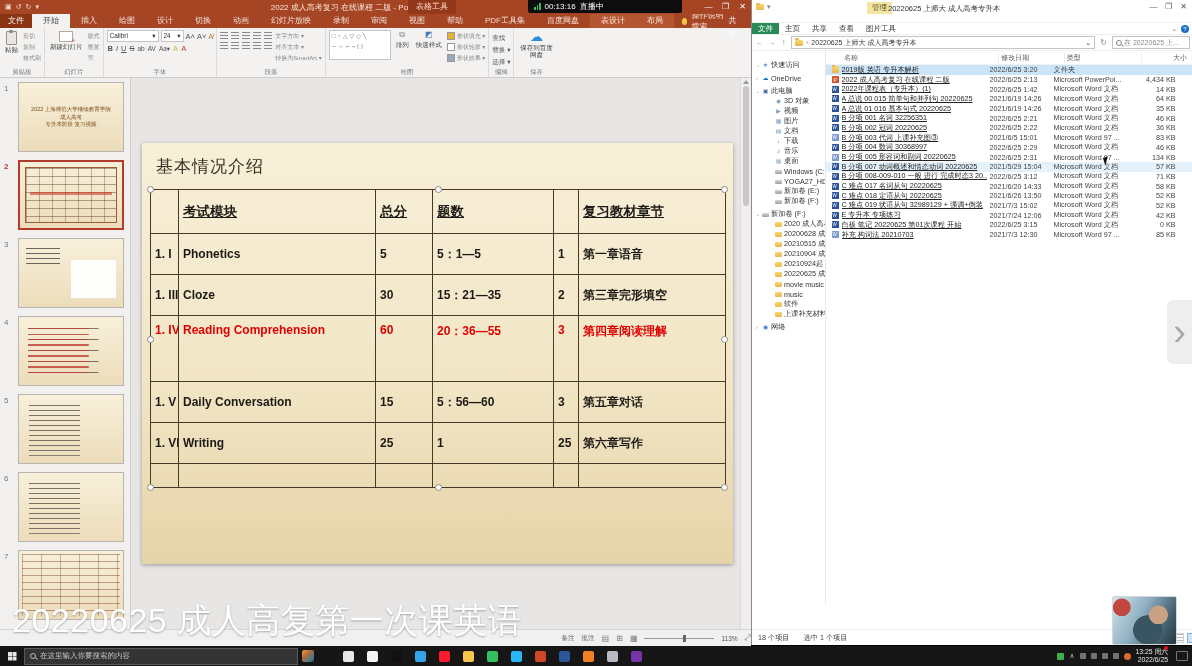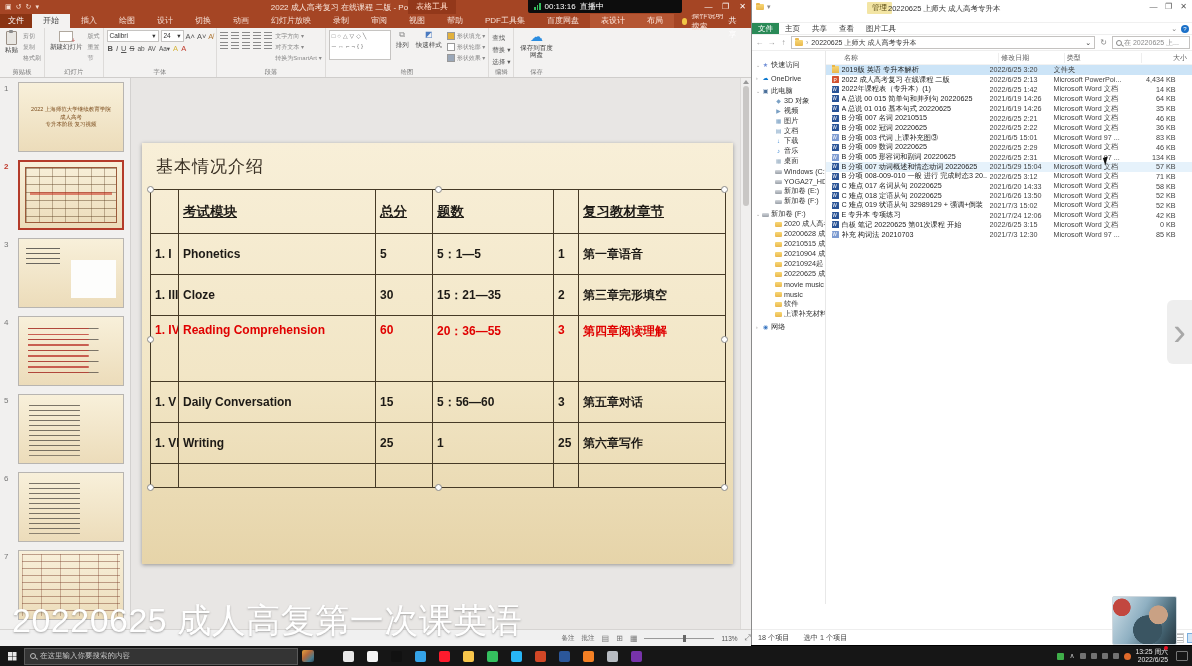--- a/index.html
+++ b/index.html
@@ -154,21 +154,21 @@
   .frw.hov{background:#e6f2fb;}
   .fico{width:6.5px;height:7px;flex:none;margin-right:3px;margin-left:4px;position:relative;border-radius:0.5px;}
   .fico.folder{background:linear-gradient(#f8d775,#e8b64b);}
   .fico.folder::before{content:"";position:absolute;left:0;top:-1.5px;width:3px;height:2px;background:#e8b64b;}
   .fico.ppt{background:#d35230;}
   .fico.ppt::before{content:"P";color:#fff;font-size:5px;position:absolute;left:1.5px;top:0.5px;}
   .fico.word{background:#295396;}
   .fico.word::before{content:"W";color:#fff;font-size:4.5px;position:absolute;left:0.5px;top:1px;}
   .fico.word97{background:#7d9bd1;}
   .fico.word97::before{content:"W";color:#fff;font-size:4.5px;position:absolute;left:0.5px;top:1px;}
-  .fname{width:148px;overflow:hidden;text-overflow:ellipsis;}
+  .fname{width:148px;overflow:hidden;text-overflow:ellipsis;text-decoration:underline;}
   .fdate{width:64px;color:#444;overflow:hidden;}
   .ftype{width:76px;color:#444;overflow:hidden;text-overflow:ellipsis;}
   .fsize{width:46px;text-align:right;padding-right:6px;color:#444;}
   .exp-status{position:absolute;left:0;bottom:0;width:441px;height:15px;border-top:1px solid #eee;background:#fff;display:flex;align-items:center;gap:14px;padding:0 6px;font-size:7.2px;color:#444;}
   .exp-status .st-right{margin-left:auto;display:flex;gap:3px;}
   .view-ic{width:10px;height:8px;border:1px solid #cfcfcf;background:repeating-linear-gradient(180deg,#b9b9b9 0 1px,transparent 1px 3px);}
   .view-ic.on{background:#cfe4f5;border-color:#7aaede;}
   .cursor-ptr{position:absolute;left:352px;top:157px;width:0;height:0;z-index:40;
       border-top:8px solid #111;border-right:5px solid transparent;transform:rotate(-18deg);}
   .nextbtn{position:absolute;right:0;top:300px;width:25px;height:64px;z-index:55;background:rgba(235,235,235,.85);border-radius:6px 0 0 6px;display:flex;align-items:center;justify-content:center;font-size:38px;color:#a8a8a8;line-height:1;}
@@ -766,42 +766,42 @@
           </div>
           <div class="frw">
             <span class="fico word"></span>
             <span class="fname">A 总说 01 016 基本句式 20220625</span>
             <span class="fdate">2021/6/19 14:26</span>
             <span class="ftype">Microsoft Word 文档</span>
             <span class="fsize">35 KB</span>
           </div>
           <div class="frw">
             <span class="fico word"></span>
-            <span class="fname">B 分项 007 名词 20210515</span>
+            <span class="fname">B 分项 001 名词 32256351</span>
             <span class="fdate">2022/6/25 2:21</span>
             <span class="ftype">Microsoft Word 文档</span>
             <span class="fsize">46 KB</span>
           </div>
           <div class="frw">
             <span class="fico word"></span>
             <span class="fname">B 分项 002 冠词 20220625</span>
             <span class="fdate">2022/6/25 2:22</span>
             <span class="ftype">Microsoft Word 文档</span>
             <span class="fsize">36 KB</span>
           </div>
           <div class="frw">
             <span class="fico word97"></span>
             <span class="fname">B 分项 003 代词 上课补充图③</span>
             <span class="fdate">2021/6/5 15:01</span>
             <span class="ftype">Microsoft Word 97 ...</span>
             <span class="fsize">83 KB</span>
           </div>
           <div class="frw">
             <span class="fico word"></span>
-            <span class="fname">B 分项 009 数词 20220625</span>
+            <span class="fname">B 分项 004 数词 30368997</span>
             <span class="fdate">2022/6/25 2:29</span>
             <span class="ftype">Microsoft Word 文档</span>
             <span class="fsize">46 KB</span>
           </div>
           <div class="frw">
             <span class="fico word97"></span>
             <span class="fname">B 分项 005 形容词和副词 20220625</span>
             <span class="fdate">2022/6/25 2:31</span>
             <span class="ftype">Microsoft Word 97 ...</span>
             <span class="fsize">134 KB</span>

